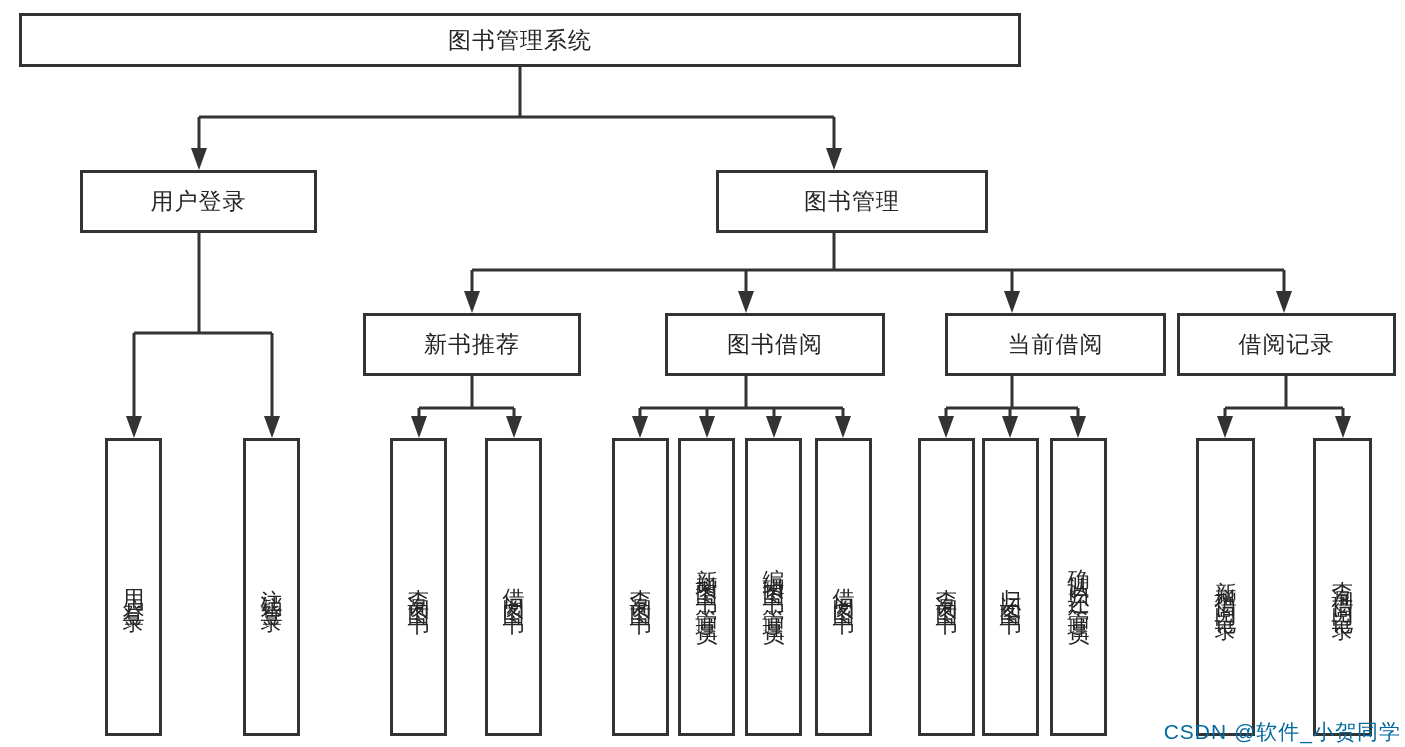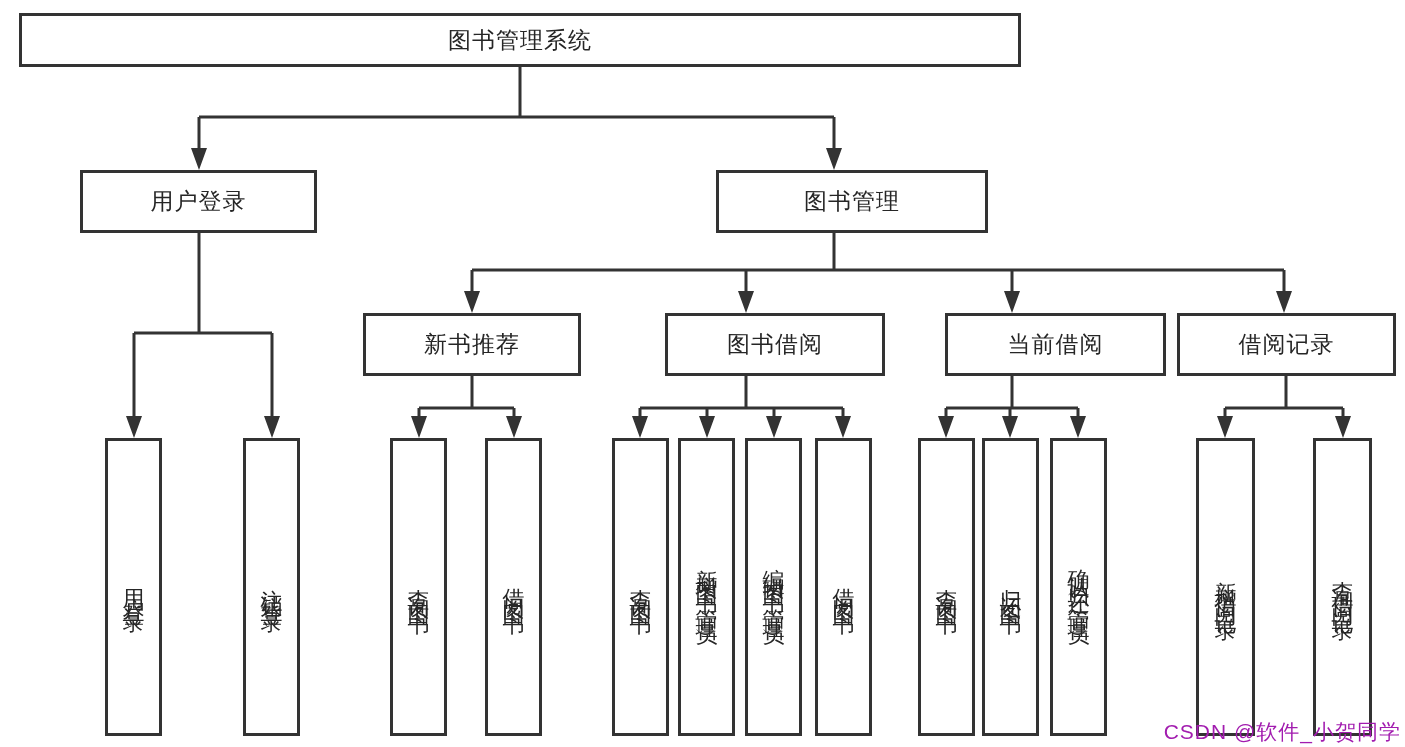--- a/index.html
+++ b/index.html
@@ -163,15 +163,15 @@
     <span class="vtext">确认归还（管理员）</span>
   </div>
 
   <div class="node vbox lf-rc1">
     <span class="vtext">新增借阅记录</span>
   </div>
   <div class="node vbox lf-rc2">
     <span class="vtext">查询借阅记录</span>
   </div>
 
-  <div class="watermark" style="color: #a21caf;">CSDN @软件_小贺同学</div>
+  <div class="watermark" style="color: #0369a1;">CSDN @软件_小贺同学</div>
 
 </div>
 
 </body></html>

